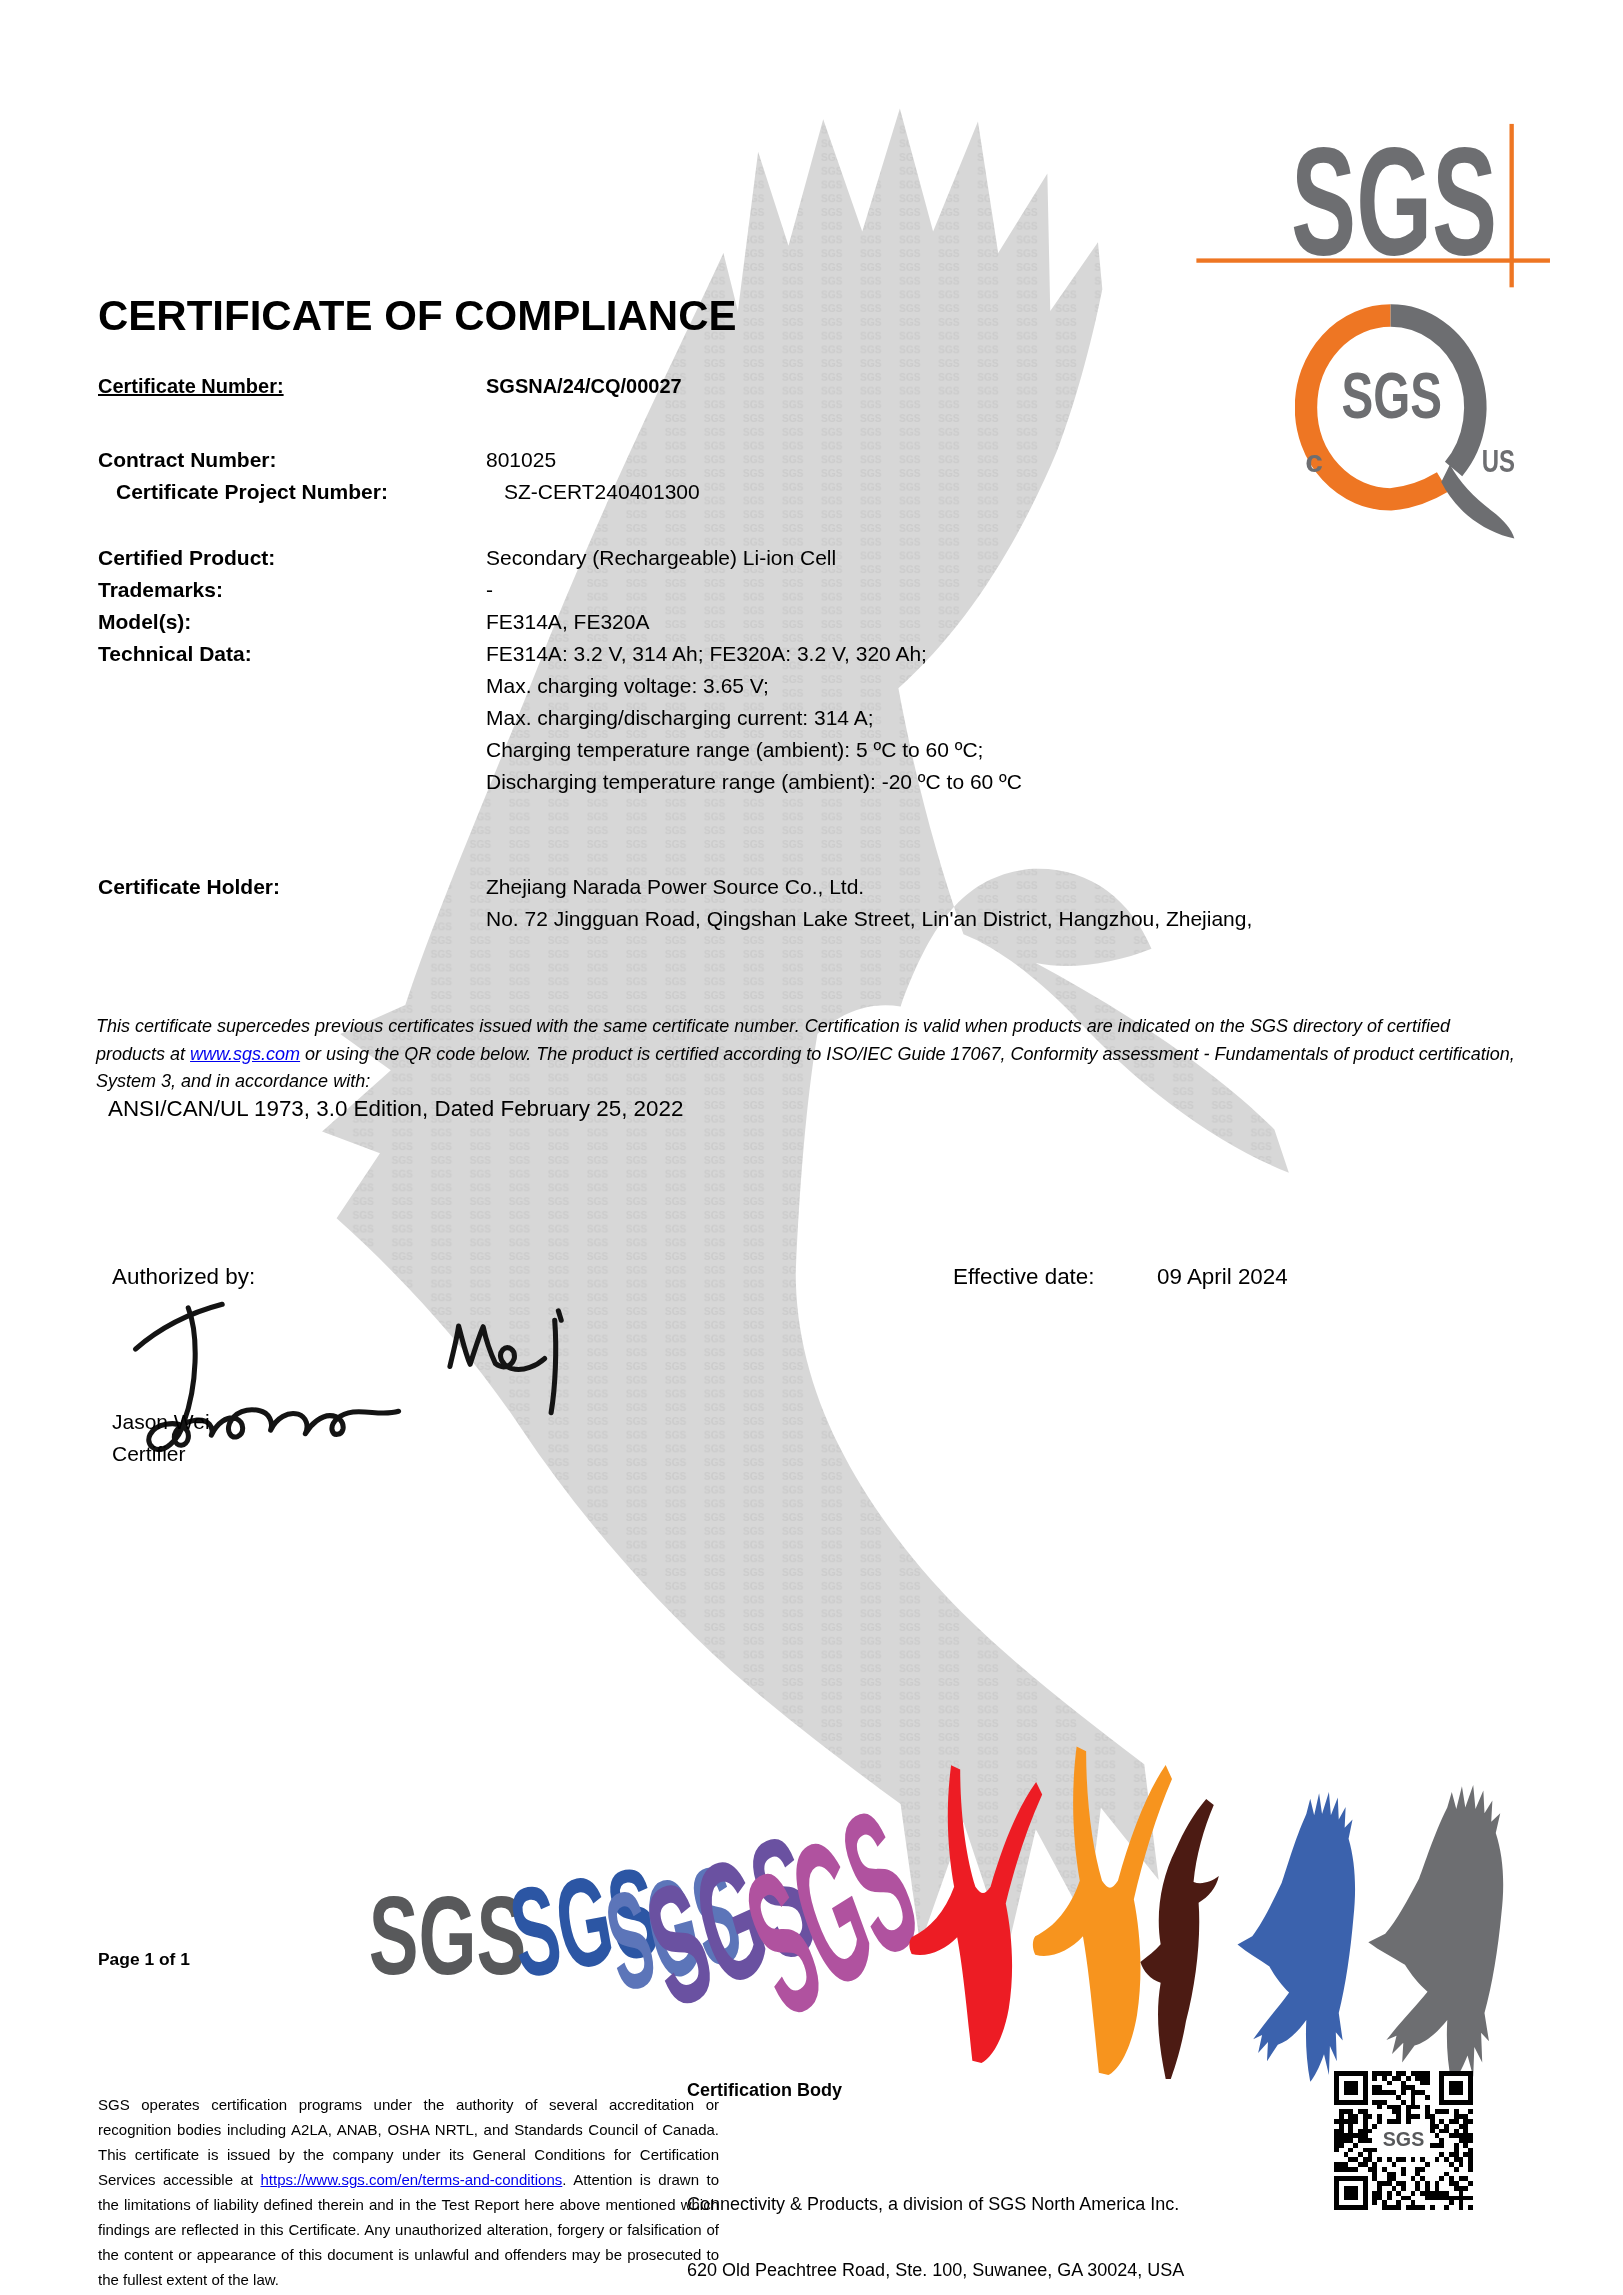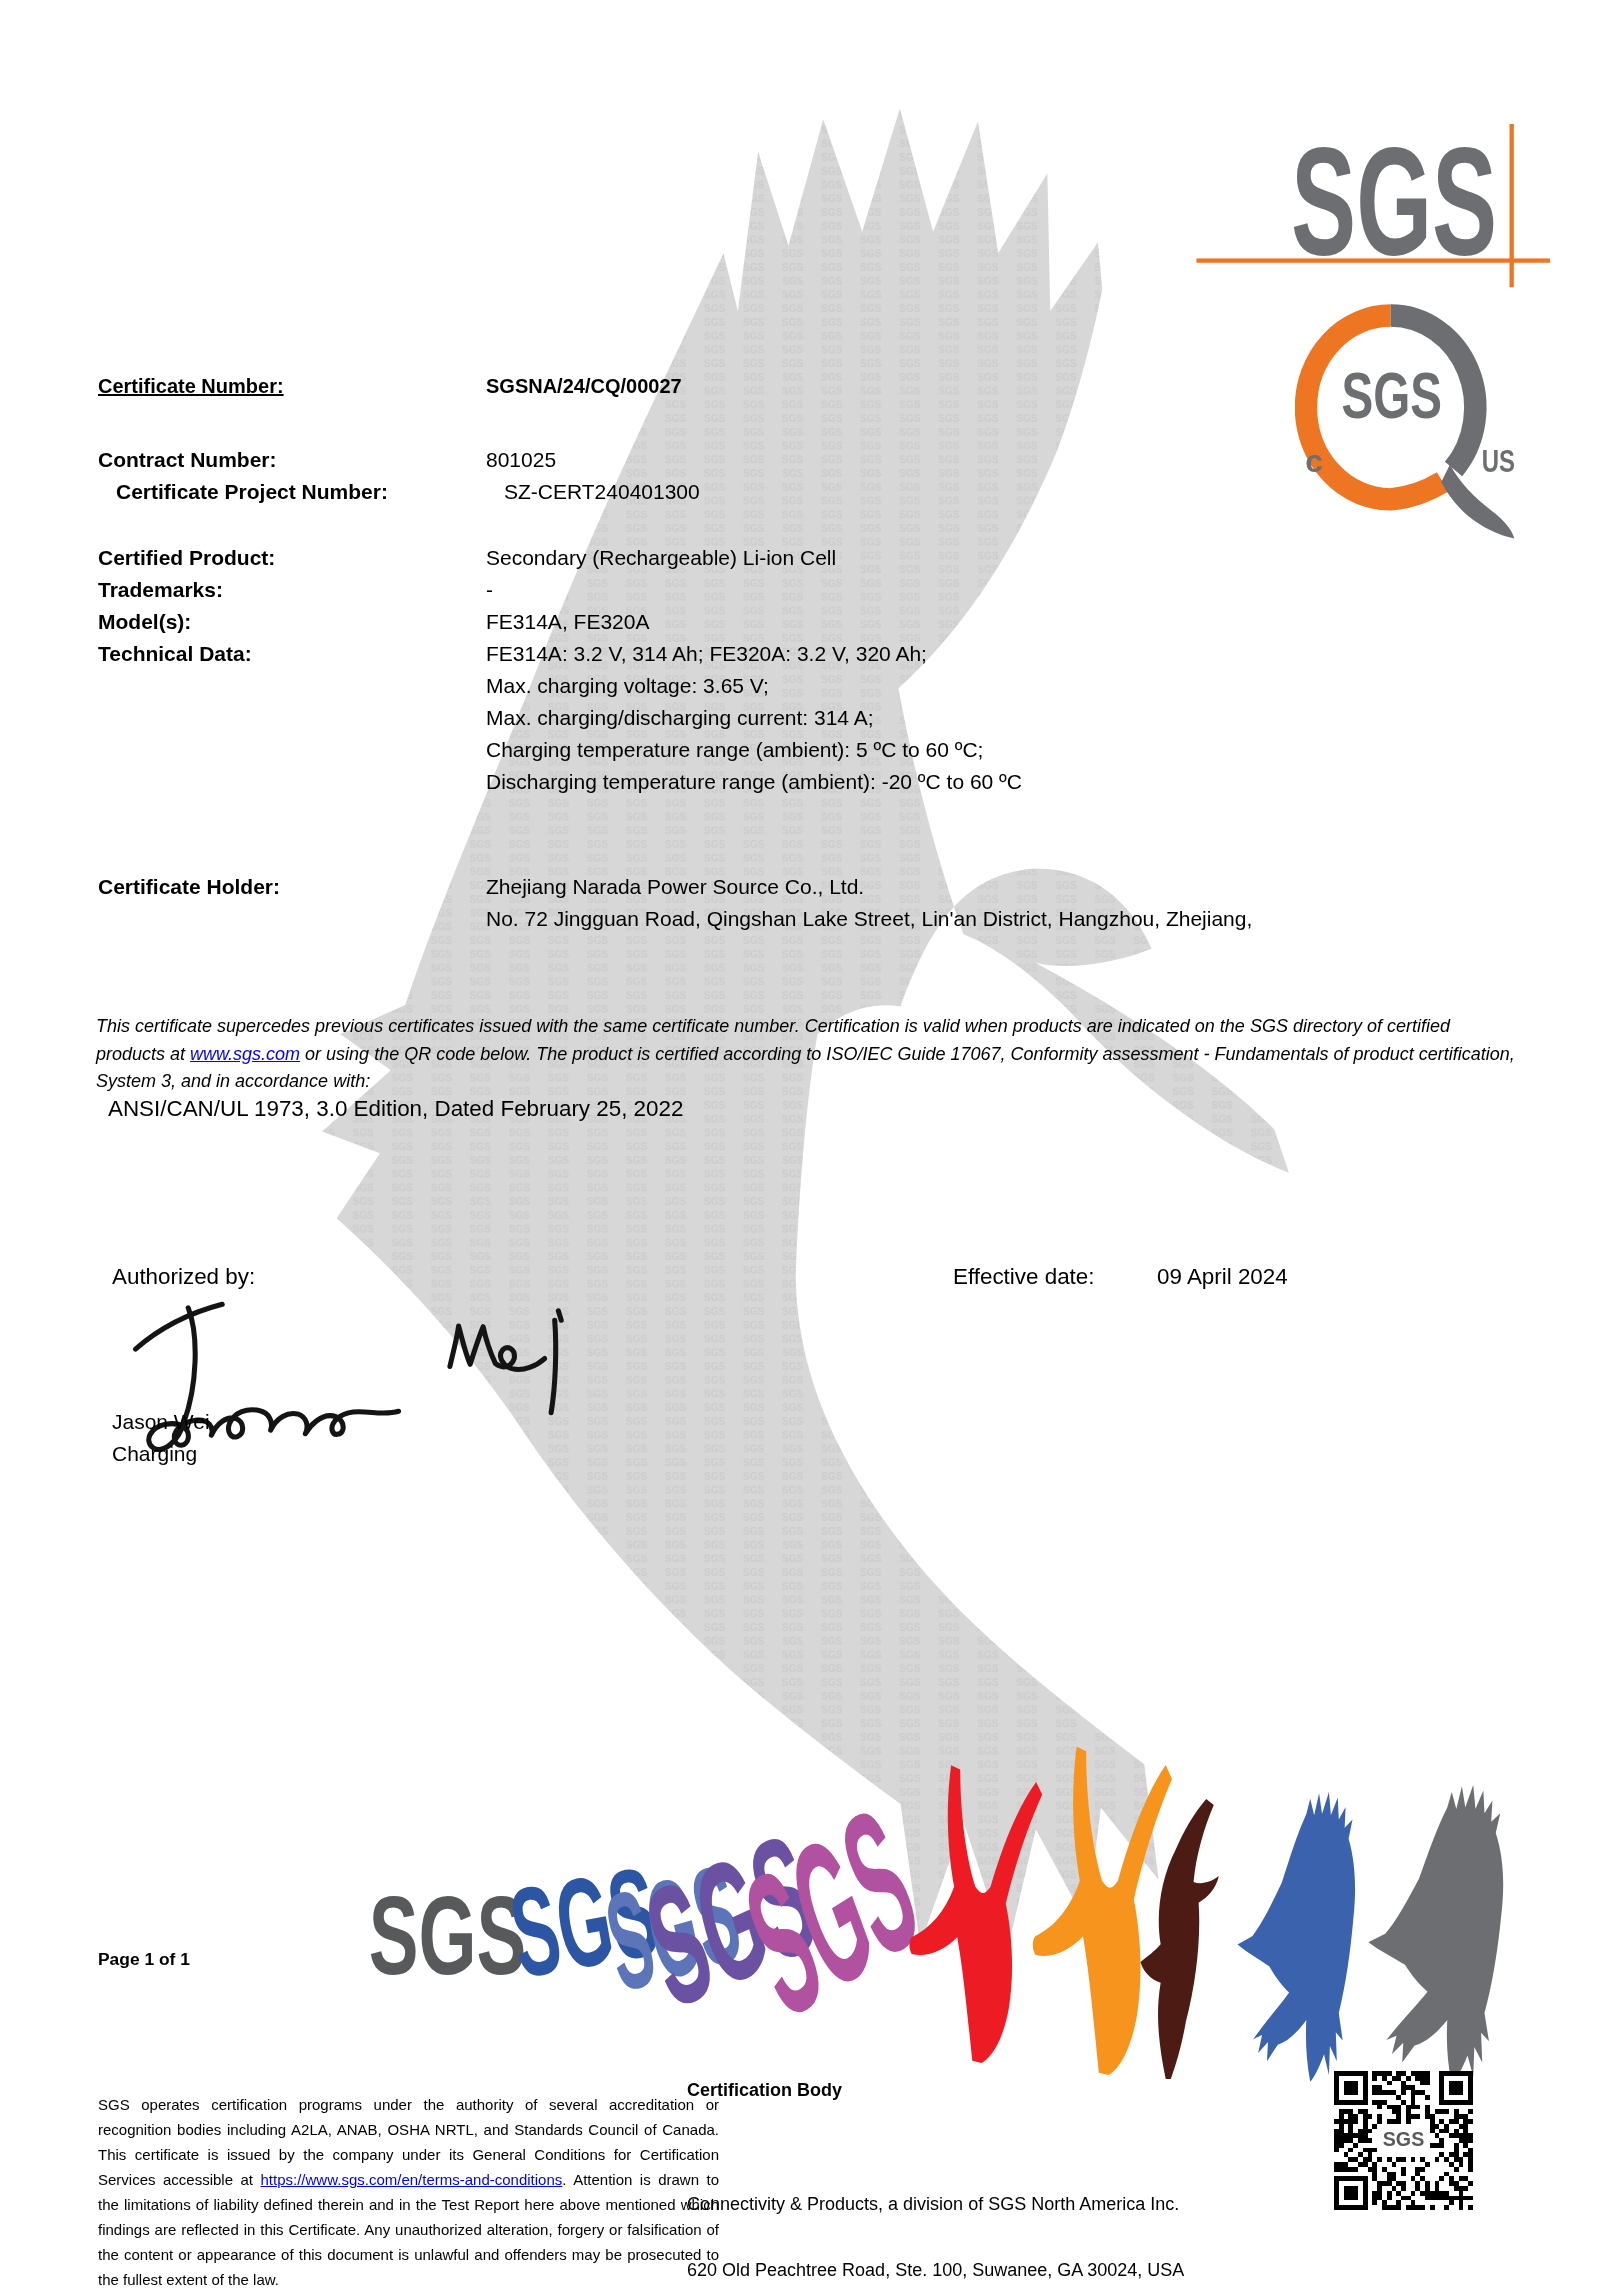--- a/index.html
+++ b/index.html
@@ -94,20 +94,21 @@
 
   <svg class="abs-svg" style="left:1295px; top:304px;" width="239" height="246" viewBox="0 0 330 340">
     <path d="M132 16 A117 127 0 0 0 132 270 C160 268 184 258 204 246" fill="none" stroke-width="31" stroke="#ee7623"></path>
     <path d="M132 16 A117 127 0 0 1 219 228" fill="none" stroke-width="31" stroke="#6d6e71"></path>
     <path d="M214 222 C228 248 248 268 272 286 C288 298 300 312 303 324 C281 320 257 308 238 292 C222 278 210 262 202 246 Z" fill="#6d6e71"></path>
     <text x="64" y="157" font-size="89" font-weight="bold" textLength="139" lengthAdjust="spacingAndGlyphs" fill="#6d6e71">SGS</text>
     <text x="14" y="232" font-size="44" font-weight="bold" fill="#6d6e71">c</text>
     <text x="258" y="232" font-size="44" font-weight="bold" textLength="46" lengthAdjust="spacingAndGlyphs" fill="#6d6e71">US</text>
   </svg>
 
+  <h1 class="doc-title" style="margin:0;">CERTIFICATE OF COMPLIANCE</h1>
 
   <div class="row big" style="top:370px;">
     <span class="lbl">Certificate Number:</span>
     <span class="val">SGSNA/24/CQ/00027</span>
   </div>
 
   <div class="row" style="top:444px;">
     <span class="lbl">Contract Number:</span>
     <span class="val">801025</span>
   </div>
@@ -157,21 +158,21 @@
 
   <svg class="abs-svg" style="left:108px; top:1291px;" width="506" height="203" viewBox="0 0 700 280" fill="none" stroke="#141414" stroke-width="7" stroke-linecap="round" stroke-linejoin="round">
     <path d="M38 80 C70 52 112 30 158 18"></path>
     <path d="M111 23 C126 62 123 132 105 181 C98 207 76 226 62 216 C50 207 58 188 80 184 C101 180 113 190 111 203 C109 215 94 217 92 204 C90 191 105 180 123 178 C139 177 147 188 143 199 C151 182 165 172 177 176 C189 181 189 197 179 201 C170 204 164 194 168 183 C175 167 193 161 209 165 C223 168 229 181 225 192 C233 175 249 166 263 170 C275 174 278 187 273 197 C281 183 295 172 307 172 C319 172 327 181 325 191 C323 199 312 201 310 192 C308 181 321 169 339 167 C361 165 381 172 402 166"></path>
     <path d="M473 104 C478 82 483 64 485 48 C491 70 495 88 501 101 C507 82 513 63 519 49 C523 68 529 85 536 100 C546 108 558 105 562 93 C564 80 553 74 546 81 C539 89 545 103 559 107 C575 111 593 103 604 93"></path>
     <path d="M618 40 C621 80 619 132 613 168"></path>
     <path d="M623 27 L627 40"></path>
   </svg>
 
   <div class="signer-name">Jason Wei</div>
-  <div class="signer-title">Charging</div>
+  <div class="signer-title">Certifier</div>
 
   <div class="page-num">Page 1 of 1</div>
 
   <svg class="abs-svg" style="left:347px; top:1613px;" width="1276" height="506" viewBox="0 0 1765 700">
     <defs>
       <path id="bird1" d="M50 155 C46 128 44 112 40 96 C32 102 20 106 10 104 C8 101 8 98 10 96 C22 92 32 84 38 72 C34 56 32 36 36 14 L42 16 C42 38 46 58 52 72 C56 76 58 76 62 72 C70 52 80 34 92 22 L96 28 C86 44 78 62 72 80 C76 94 78 112 74 130 C70 146 62 154 56 156 Z"></path>
       <path id="bird2" d="M30 195 C24 170 22 150 26 130 C18 128 12 122 10 116 C16 112 22 108 26 104 C22 84 26 60 38 40 C44 28 52 16 62 6 L68 10 C60 26 54 44 52 62 C58 64 66 62 72 58 C70 66 64 72 56 76 C58 100 54 130 46 156 C42 176 36 190 34 195 Z"></path>
       <path id="eagle" d="M10 230 L40 218 C60 200 80 170 100 140 C110 120 125 80 150 40 L158 18 L166 42 L176 10 L182 40 L196 8 L200 42 L214 16 L216 48 L230 30 L228 60 L244 48 L236 76 C250 110 252 150 246 190 C240 240 230 290 216 330 L224 370 L210 358 L212 400 L198 378 L196 420 L186 390 C176 410 166 424 158 430 C150 400 148 370 150 340 C130 360 110 372 92 376 L70 400 L72 372 L52 388 L60 362 L42 368 C70 340 95 320 115 300 C100 290 85 275 75 262 C55 252 30 242 10 230 Z"></path>
     </defs>
 

